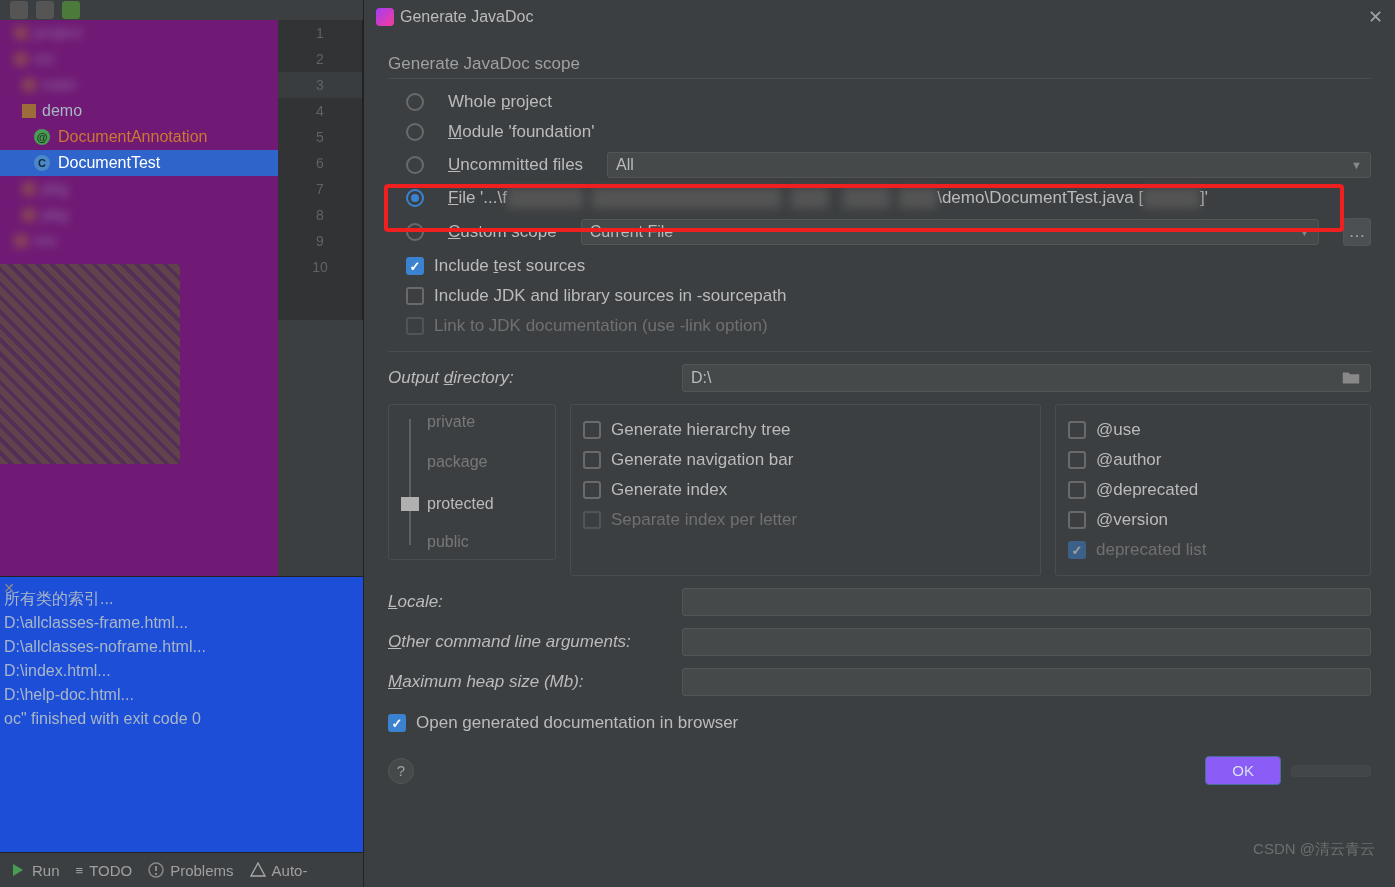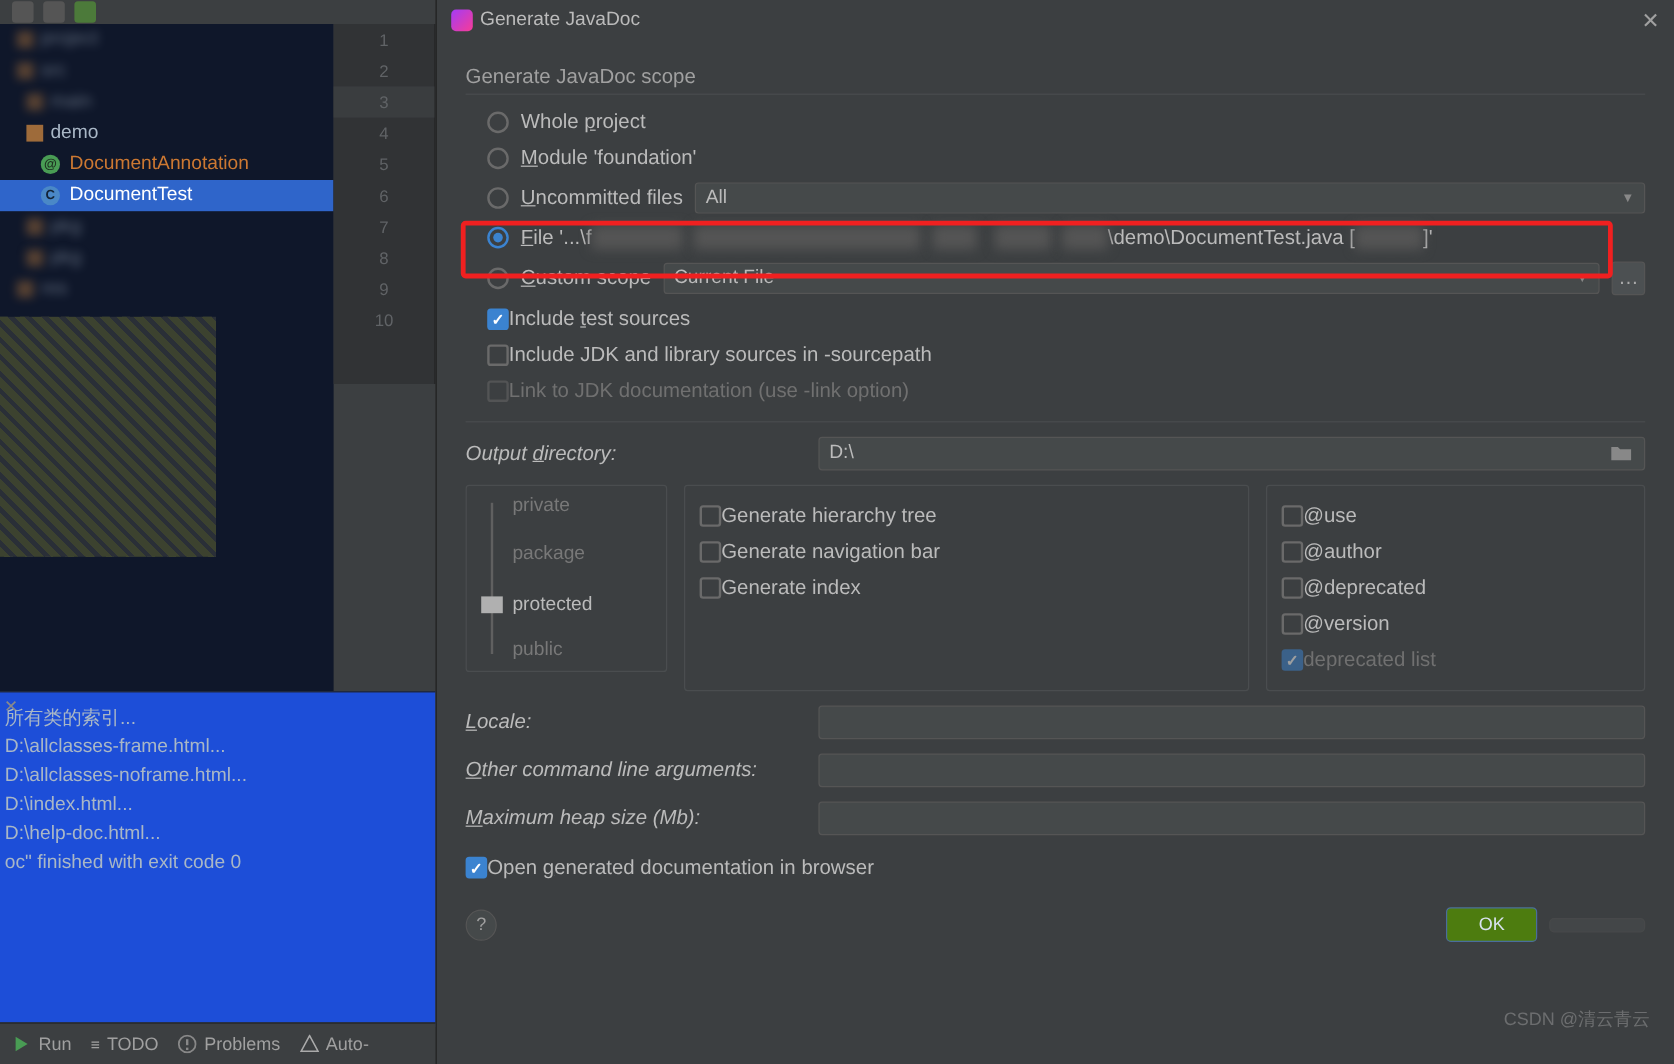--- a/index.html
+++ b/index.html
@@ -2,21 +2,21 @@
 <html><head>
 <meta charset="utf-8">
 <style>
   * { box-sizing: border-box; margin: 0; padding: 0; font-family: "Segoe UI", Arial, sans-serif; }
   body { background: #2b2b2b; color: #a9b7c6; width: 1395px; height: 887px; overflow: hidden; position: relative; }
 
   
   .left-pane { position: absolute; left: 0; top: 0; width: 363px; height: 100%; background: #3c3f41; }
   .toolbar-top { height: 20px; display: flex; gap: 8px; padding: 2px 10px; align-items: center; }
   .tb-ic { width: 18px; height: 18px; border-radius: 3px; background: #555; }
-  .proj-tree { width: 278px; background: #0f172a; height: 560px; overflow: hidden; }
+  .proj-tree { width: 278px; background: #701a75; height: 560px; overflow: hidden; }
   .tree-row { display: flex; align-items: center; padding: 2px 4px 2px 14px; height: 26px; font-size: 16px; }
   .tree-row.sm { padding-left: 22px; }
   .tree-row.sm2 { padding-left: 34px; }
   .tree-row.sel { background: #2f65ca; color: #fff; }
   .dir-ic { width: 14px; height: 14px; margin-right: 6px; background: #9e6b3a; }
   .file-ic { width: 16px; height: 16px; border-radius: 50%; margin-right: 8px; display: inline-flex; align-items: center; justify-content: center; font-size: 11px; font-weight: bold; }
   .file-ic.ann { background: #499c54; color: #1c2e1f; }
   .file-ic.cls { background: #4a88c7; color: #142436; }
   .blur { filter: blur(4px); opacity: .5; }
   .mosaic { background-image: repeating-linear-gradient(45deg,#5a5f33 0 6px,#3c3f41 6px 10px),repeating-linear-gradient(-45deg,#7e823e 0 5px,transparent 5px 12px); width: 180px; height: 200px; margin: 10px 0 0 0; opacity: .6; }
@@ -34,37 +34,37 @@
   .sb-ic { width: 16px; height: 16px; }
 
   
   .dialog { position: absolute; left: 363px; top: 0; right: 0; bottom: 0; background: #3c3f41; border-left: 1px solid #222; }
   .dlg-header { height: 34px; display: flex; align-items: center; padding: 0 12px; font-size: 16px; color: #bbb; }
   .dlg-header .app-ic { width: 18px; height: 18px; background: linear-gradient(135deg,#a33cf6,#f73c97); border-radius: 4px; margin-right: 6px; }
   .dlg-header .close { margin-left: auto; font-size: 18px; color: #a0a0a0; }
 
   .dlg-body { padding: 10px 24px; }
   .scope-title { font-size: 17px; color: #a0a0a0; margin: 10px 0 8px 0; border-bottom: 1px solid #4a4d4f; padding-bottom: 4px; }
-  .scope-row { display: flex; align-items: center; gap: 10px; padding: 5px 0 5px 18px; font-size: 17px; }
+  .scope-row { display: flex; align-items: center; gap: 24px; padding: 5px 0 5px 18px; font-size: 17px; }
   .radio { width: 18px; height: 18px; border-radius: 50%; border: 2px solid #6a6a6a; display: inline-flex; align-items: center; justify-content: center; flex-shrink: 0; }
   .radio.on { border-color: #3b83d0; }
   .radio.on::after { content: ""; width: 8px; height: 8px; border-radius: 50%; background: #3b83d0; }
   .mn { color: #bbb; }
   .mn .u { text-decoration: underline; }
   .combo { flex: 1; background: #45494a; border: 1px solid #555; color: #bbb; padding: 3px 8px; border-radius: 3px; font-size: 16px; display: flex; align-items: center; }
   .combo .chev { margin-left: auto; font-size: 11px; color: #888; }
   .sq { width: 28px; height: 28px; background: #4c5052; border: 1px solid #555; border-radius: 3px; display: flex; align-items: center; justify-content: center; color: #aaa; }
 
   .highlight-box { position: absolute; border: 4px solid #f02020; border-radius: 4px; pointer-events: none; }
 
   .blurred-path { display: flex; align-items: center; gap: 0; flex: 1; }
   .blurred-path .txt { color: #bbb; }
   .blurred-path .bl { filter: blur(5px); background: #555; color: #555; border-radius: 2px; }
 
-  .chk-row { display: flex; align-items: center; gap: 0; padding: 5px 0 5px 18px; font-size: 17px; color: #bbb; }
+  .chk-row { display: flex; align-items: center; gap: 10px; padding: 5px 0 5px 18px; font-size: 17px; color: #bbb; }
   .chk { width: 18px; height: 18px; border: 2px solid #6a6a6a; border-radius: 3px; display: inline-flex; align-items: center; justify-content: center; flex-shrink: 0; }
   .chk.on { background: #3b83d0; border-color: #3b83d0; }
   .chk.on::after { content: "✓"; color: #fff; font-size: 13px; font-weight: bold; }
   .chk.dim { opacity: .5; }
   .chk-row.dim { color: #707070; }
 
   .sep { border-top: 1px solid #4a4d4f; margin: 10px 0; }
   .field-row { display: flex; align-items: center; gap: 14px; margin: 12px 0; }
   .field-row .lbl { width: 280px; font-size: 17px; color: #bbb; font-style: italic; }
   .txt-input { flex: 1; background: #45494a; border: 1px solid #555; color: #bbb; padding: 4px 8px; border-radius: 3px; font-size: 16px; height: 28px; }
@@ -76,21 +76,21 @@
   .slider-track { position: absolute; left: 20px; top: 14px; bottom: 14px; width: 2px; background: #606060; }
   .slider-thumb { position: absolute; left: 12px; width: 18px; height: 14px; background: #b0b0b0; }
   .slider-tick { position: absolute; left: 38px; font-size: 16px; color: #787878; }
   .slider-tick.cur { color: #bbb; }
   .panel.mid { flex: 1; }
   .panel.right { width: 316px; }
 
   .btn-row { display: flex; align-items: center; gap: 10px; margin-top: 18px; }
   .help-btn { width: 26px; height: 26px; border-radius: 50%; border: 1px solid #555; background: #45494a; color: #a0a0a0; display: flex; align-items: center; justify-content: center; font-size: 15px; }
   .btn { padding: 5px 26px; border-radius: 4px; border: 1px solid #555; background: #4c5052; color: #bbb; font-size: 15px; }
-  .btn.primary { background: #4d7c0f; border-color: #4a6d9c; color: #d8e2ef; }
+  .btn.primary { background: #8b5cf6; border-color: #4a6d9c; color: #d8e2ef; }
 
   .watermark { position: absolute; right: 20px; bottom: 28px; color: rgba(180,180,180,.4); font-size: 15px; }
 </style>
 </head>
 <body>
 
 <div class="left-pane">
   <div class="toolbar-top">
     <div class="tb-ic"></div>
     <div class="tb-ic"></div>
@@ -285,20 +285,24 @@
             <span>Generate hierarchy tree</span>
           </div>
         <div class="chk-row" style="padding-left:0">
             <span class="chk"></span>
             <span>Generate navigation bar</span>
           </div>
         <div class="chk-row" style="padding-left:0">
             <span class="chk"></span>
             <span>Generate index</span>
           </div>
+        <div class="chk-row dim" style="padding-left:0">
+            <span class="chk dim"></span>
+            <span>Separate index per letter</span>
+          </div>
       </div>
       <div class="panel right">
         <div class="chk-row" style="padding-left:0">
             <span class="chk"></span>
             <span>@use</span>
           </div>
         <div class="chk-row" style="padding-left:0">
             <span class="chk"></span>
             <span>@author</span>
           </div>

